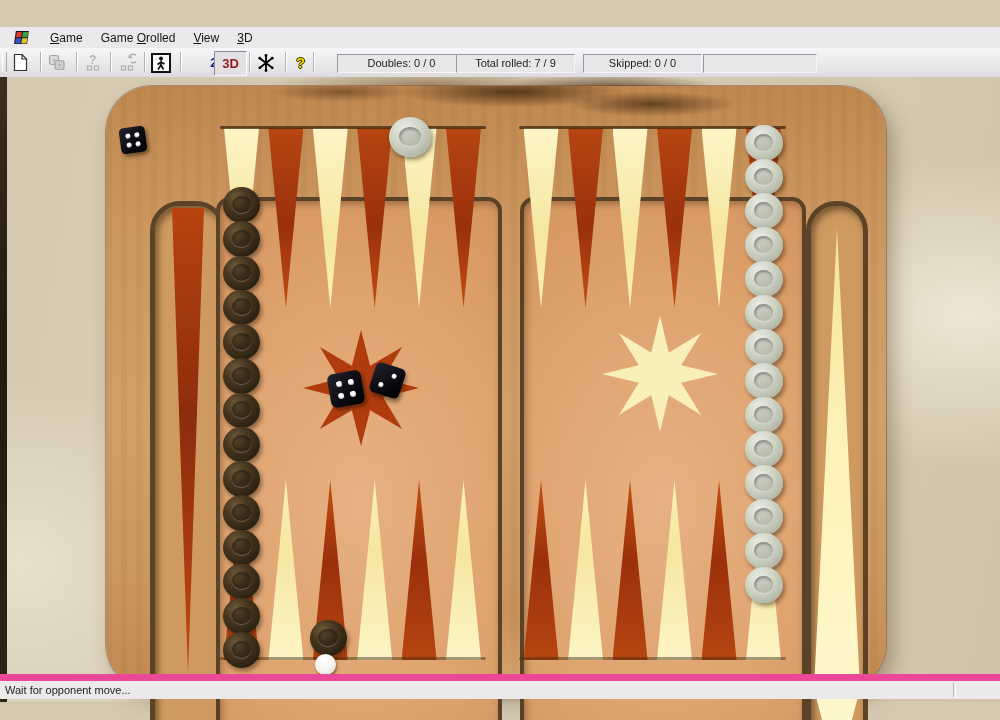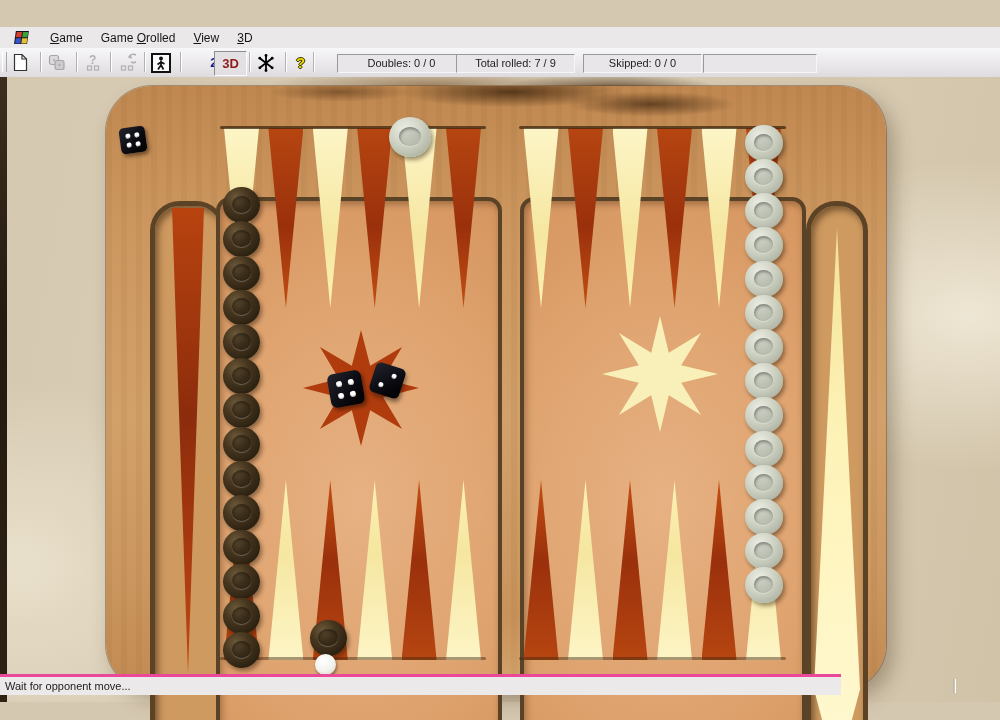--- a/index.html
+++ b/index.html
@@ -89,22 +89,22 @@
 
   .half-panel{position:absolute;top:111px;width:278px;height:548px;border:4px solid #5a4226;border-radius:14px;
     background:radial-gradient(ellipse 130% 90% at 50% 55%, #e7b183 0%, #dfa470 40%, #d28f58 85%, #c9854e 100%);
     box-shadow:inset 2px 3px 7px rgba(70,40,15,.4);}
   #panel-left{left:110px;}
   #panel-right{left:414px;}
 
   #board-layer{position:absolute;left:0;top:0;width:1000px;height:625px;}
 
   
-  #statusbar{position:absolute;left:0;top:674px;width:841px;height:18px;background:#ebe9ea;
-    border-top:3px solid #ec4899;font-size:11px;color:#222;}
+  #statusbar{position:absolute;left:0;top:674px;width:1000px;height:18px;background:#ebe9ea;
+    border-top:7px solid #ec4899;font-size:11px;color:#222;}
   #status-text{position:absolute;left:5px;top:3px;}
   .sb-divider{position:absolute;left:953px;top:2px;width:1px;height:14px;
     border-left:1px solid #bab8ba;border-right:1px solid #fdfdfd;}
 </style>
 </head>
 <body>
 
 <div id="app">
 
 

